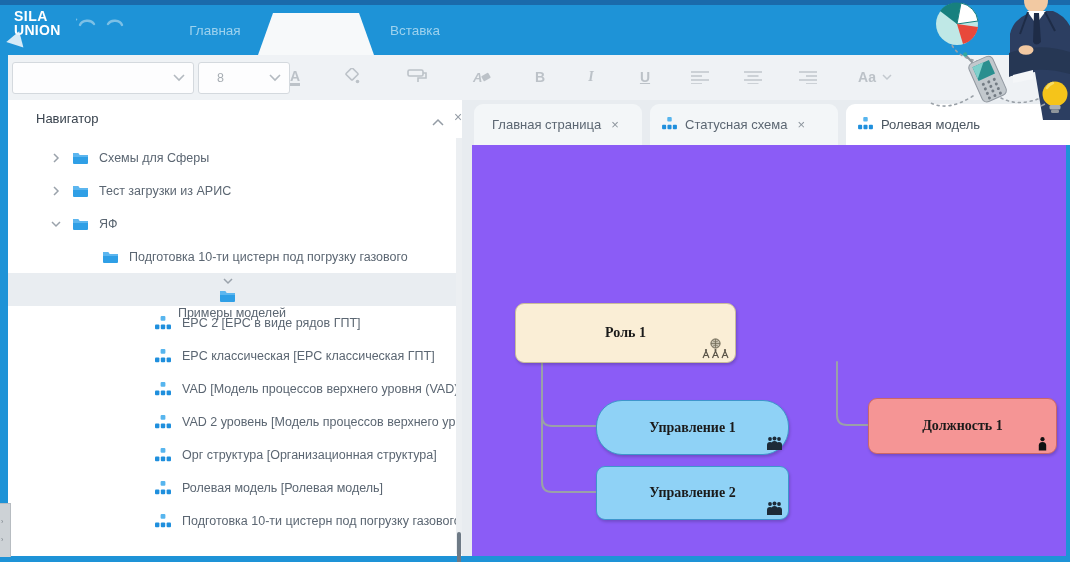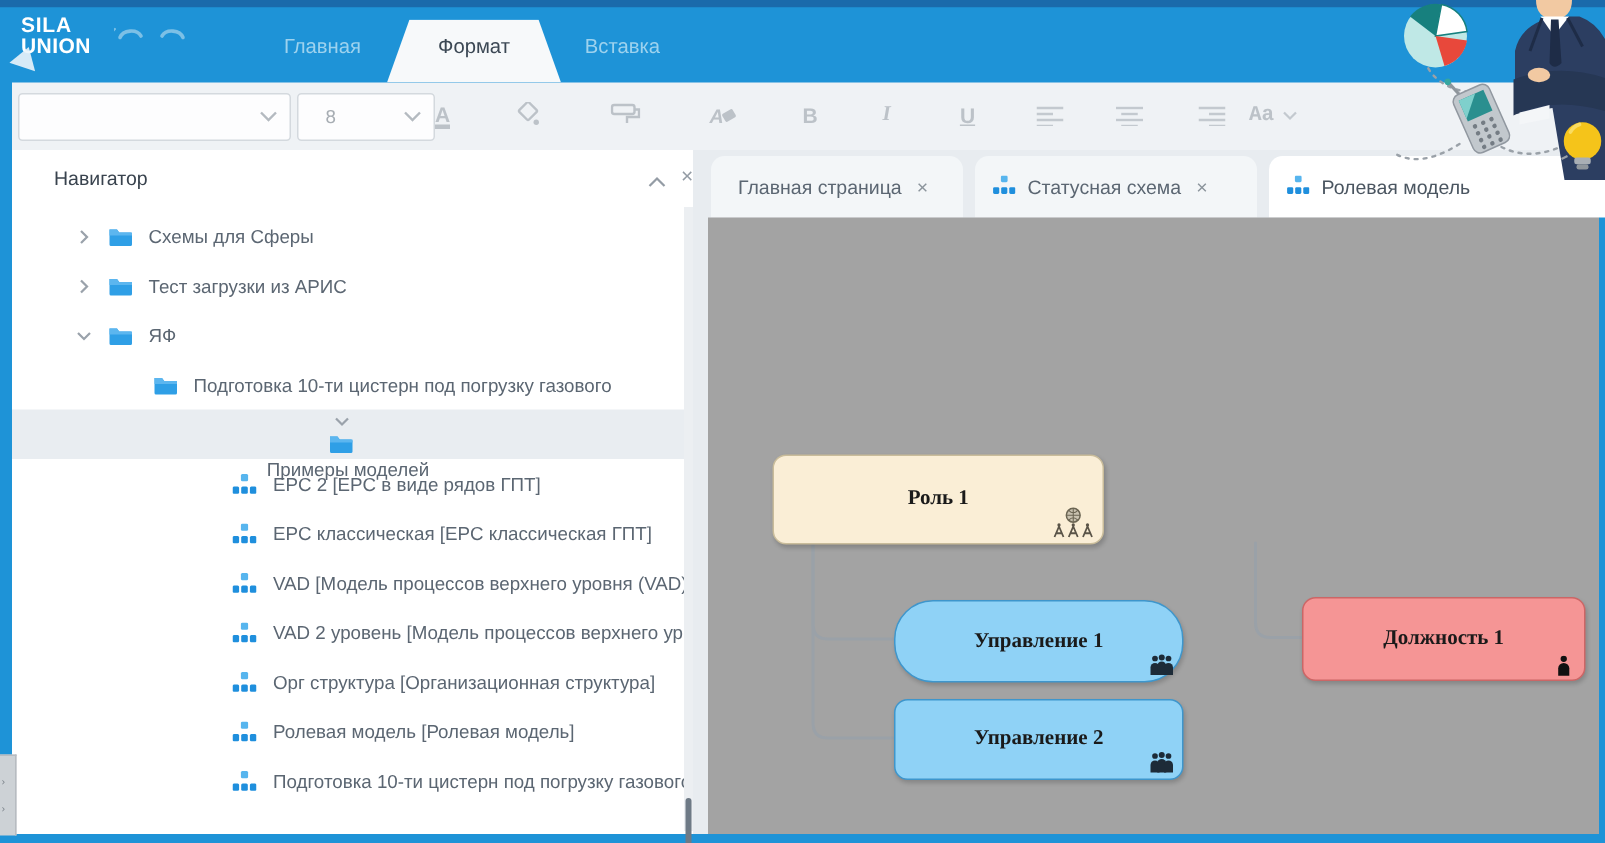--- a/index.html
+++ b/index.html
@@ -43,21 +43,21 @@
   .trow .ic{width:17px;height:14px;flex:0 0 17px;margin-right:10px;}
   .d1{padding-left:40px;} .d2{flex-direction:column;} .d2n{padding-left:94px;} .d3{padding-left:147px;}
   .sbar-track{position:absolute;left:448px;top:38px;width:6px;height:416px;background:#eceff2;}
   .sbar-thumb{position:absolute;left:449px;top:432px;width:4px;height:122px;background:#6e7a86;border-radius:2px;}
   
   .dtab{position:absolute;top:104px;height:41px;border-radius:9px 9px 0 0;display:flex;align-items:center;
         font-size:13px;color:#5b6672;background:#f3f6f8;}
   .dtab.active{background:#ffffff;color:#4a5560;}
   .dtab .mic{margin:0 8px 0 12px;}
   .dtab .x{margin-left:10px;margin-right:12px;color:#8b949c;font-size:13px;}
-  .canvas{position:absolute;left:472px;top:145px;width:594px;height:411px;background:#a3a3a3;}
+  .canvas{position:absolute;left:472px;top:145px;width:594px;height:411px;background:#8b5cf6;}
   .edges{position:absolute;left:0;top:0;}
   .node{position:absolute;border-radius:9px;display:flex;align-items:center;justify-content:center;
         font-family:"Liberation Serif",serif;font-weight:bold;font-size:14px;color:#1a1a1a;
         box-shadow:1px 2px 3px rgba(0,0,0,.18);}
   .node .nic{position:absolute;}
   .n-role{background:#faeed6;border:1.5px solid #c9bc9a;}
   .n-unit{background:#8fd2f6;border:1.5px solid #3e96cc;}
   .n-pos{background:#f59595;border:1.5px solid #cc6666;}
   
   .corner-tab{position:absolute;left:0;top:503px;width:10px;height:53px;background:#cdd2d6;
@@ -85,23 +85,20 @@
     </div>
     <div class="histbtn" style="left:104px;">
       <svg viewBox="0 0 22 18" transform="scale(-1,1)">
           <path d="M4,10 C6,5 15,4 18,9" fill="none" stroke="currentColor" stroke-width="2.4" stroke-linecap="round"></path>
         </svg>
     </div>
     <div class="rtab-active-shape"></div>
     <div class="rtab" style="left:180px;width:70px;">
       <span>Главная</span>
     </div>
-    <div class="rtab active" style="left:276px;width:80px;">
-      <span>Формат</span>
-    </div>
     <div class="rtab" style="left:382px;width:66px;">
       <span>Вставка</span>
     </div>
   </div>
 
   <div class="toolbar">
     <div class="dd" style="left:4px;width:180px;">
       <span></span>
       <span class="chev">
           <svg width="12" height="8" viewBox="0 0 12 8">
@@ -170,21 +167,21 @@
     <div class="tbtn" style="left:784px;">
       <svg width="18" height="14" viewBox="0 0 18 14">
           <g stroke="#c3c9cf" stroke-width="1.6">
             <line x1="0" y1="2" x2="18" y2="2"></line>
             <line x1="7" y1="6" x2="18" y2="6"></line>
             <line x1="0" y1="10" x2="18" y2="10"></line>
             <line x1="7" y1="14" x2="18" y2="14"></line>
           </g>
         </svg>
     </div>
-    <div class="tbtn" style="left:817px;width:48px;font-family:Liberation Mono, monospace;">
+    <div class="tbtn" style="left:843px;width:48px;">
       <span>Aa</span>
       <svg width="10" height="7" viewBox="0 0 10 7" style="margin-left:6px;">
           <polyline points="1,1 5,5 9,1" fill="none" stroke="#c3c9cf" stroke-width="1.5"></polyline>
         </svg>
     </div>
     <div class="tbtn" style="left:952px;">
       <svg width="10" height="7" viewBox="0 0 10 7">
           <polyline points="1,1 5,5 9,1" fill="none" stroke="#c3c9cf" stroke-width="1.5"></polyline>
         </svg>
     </div>

